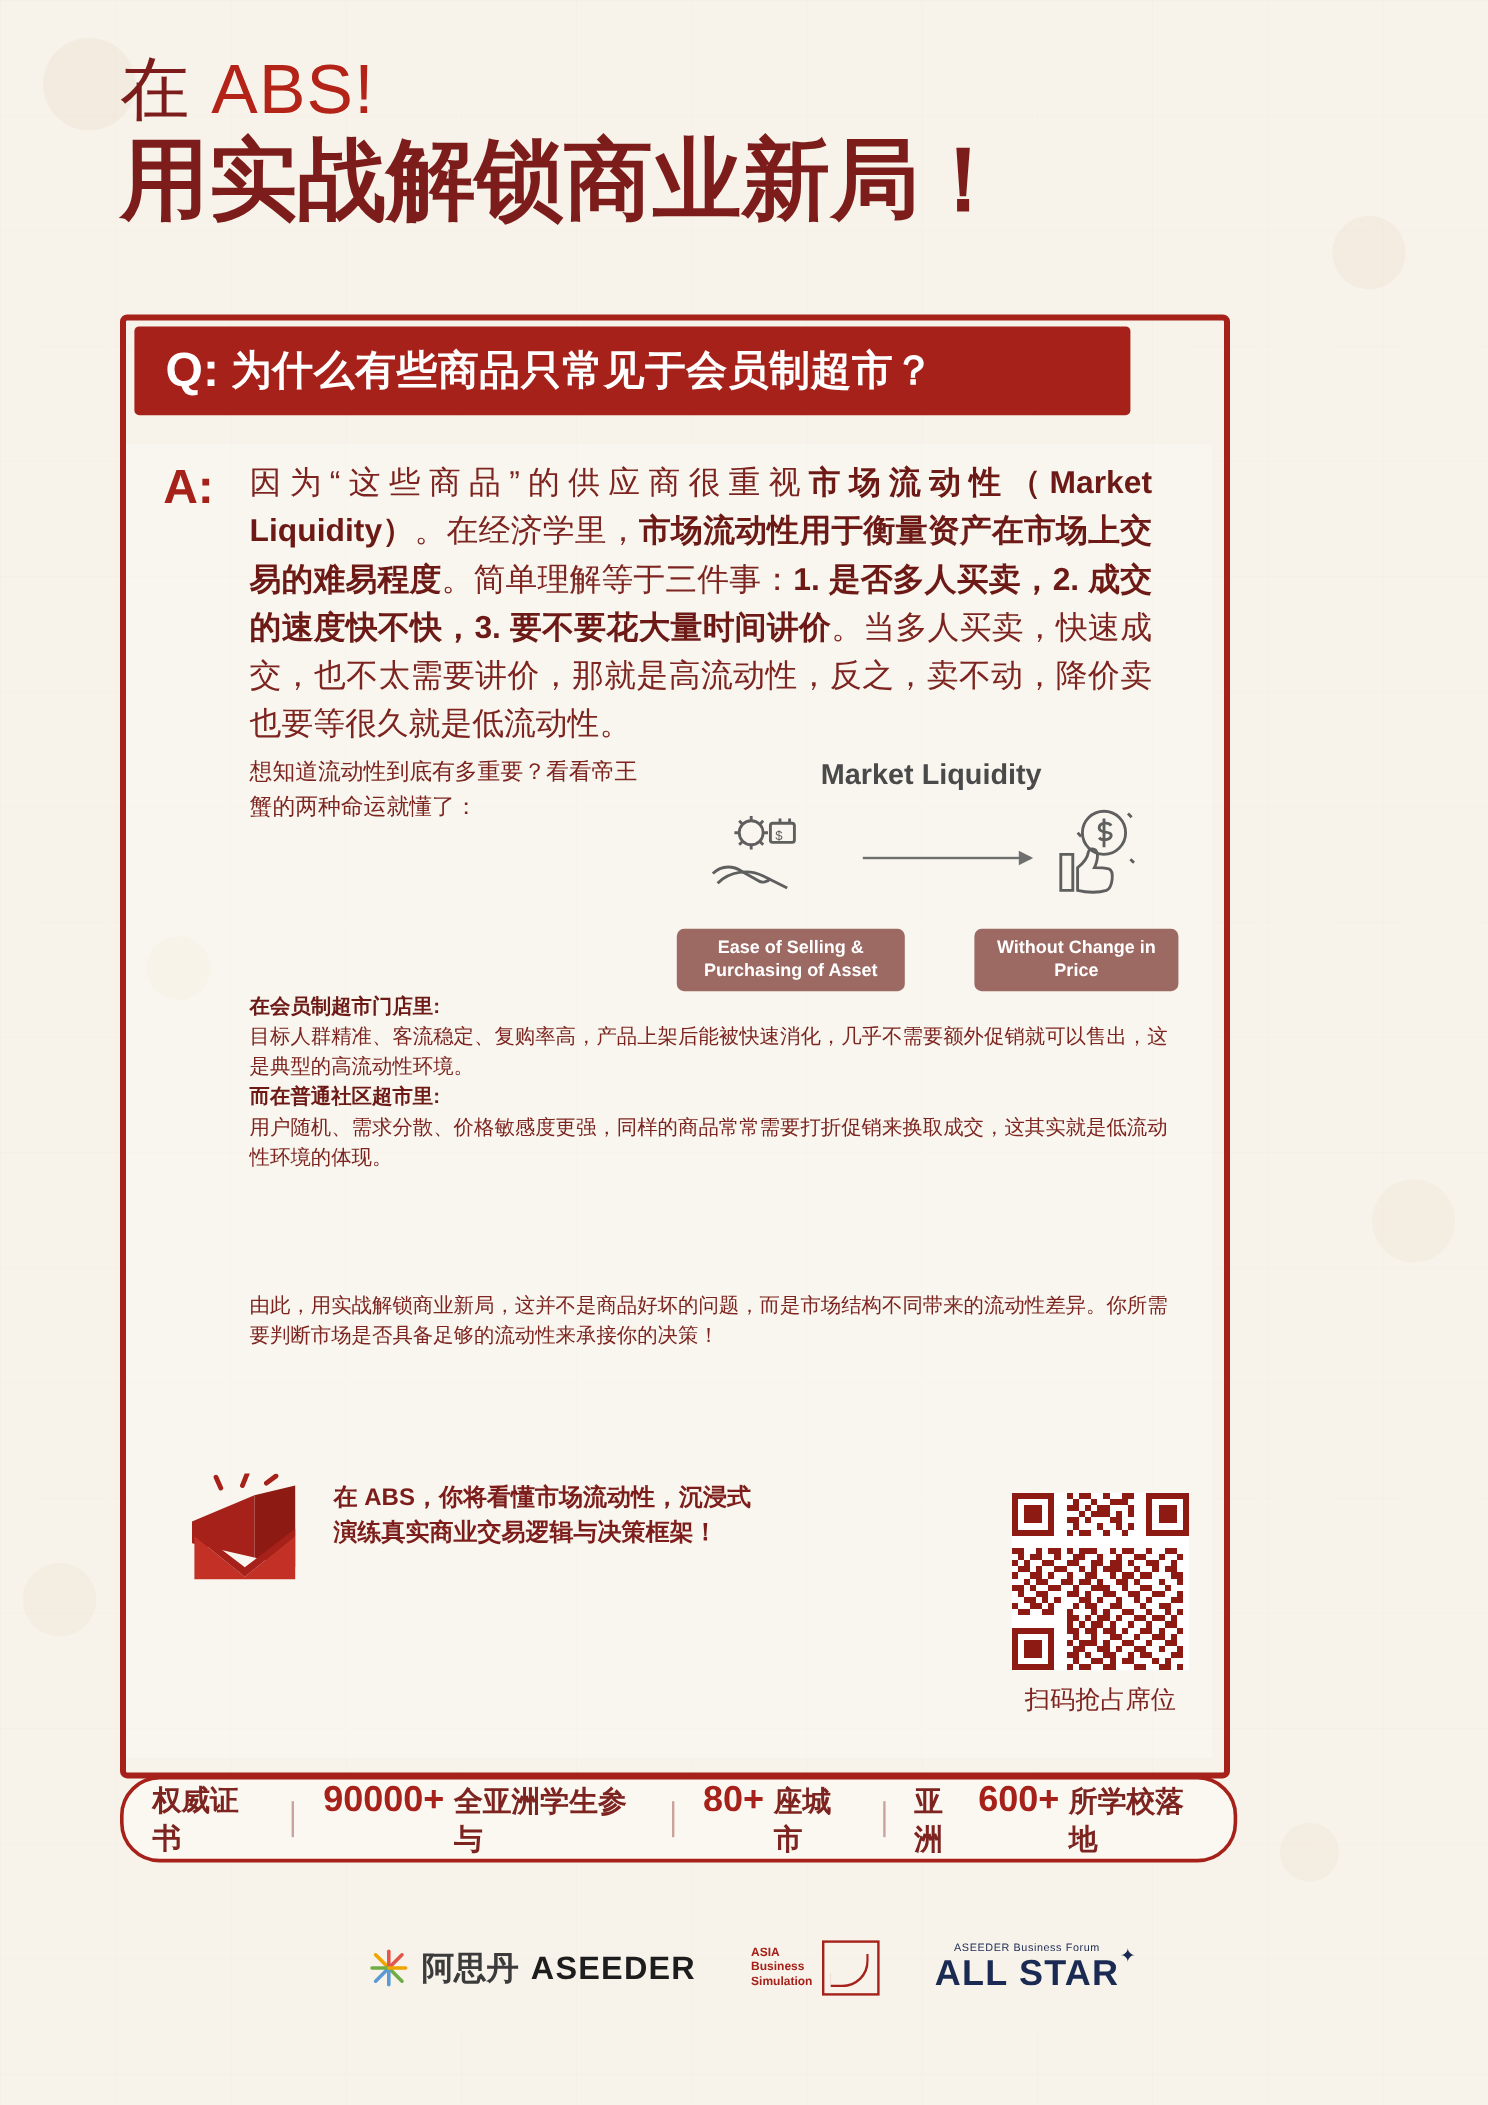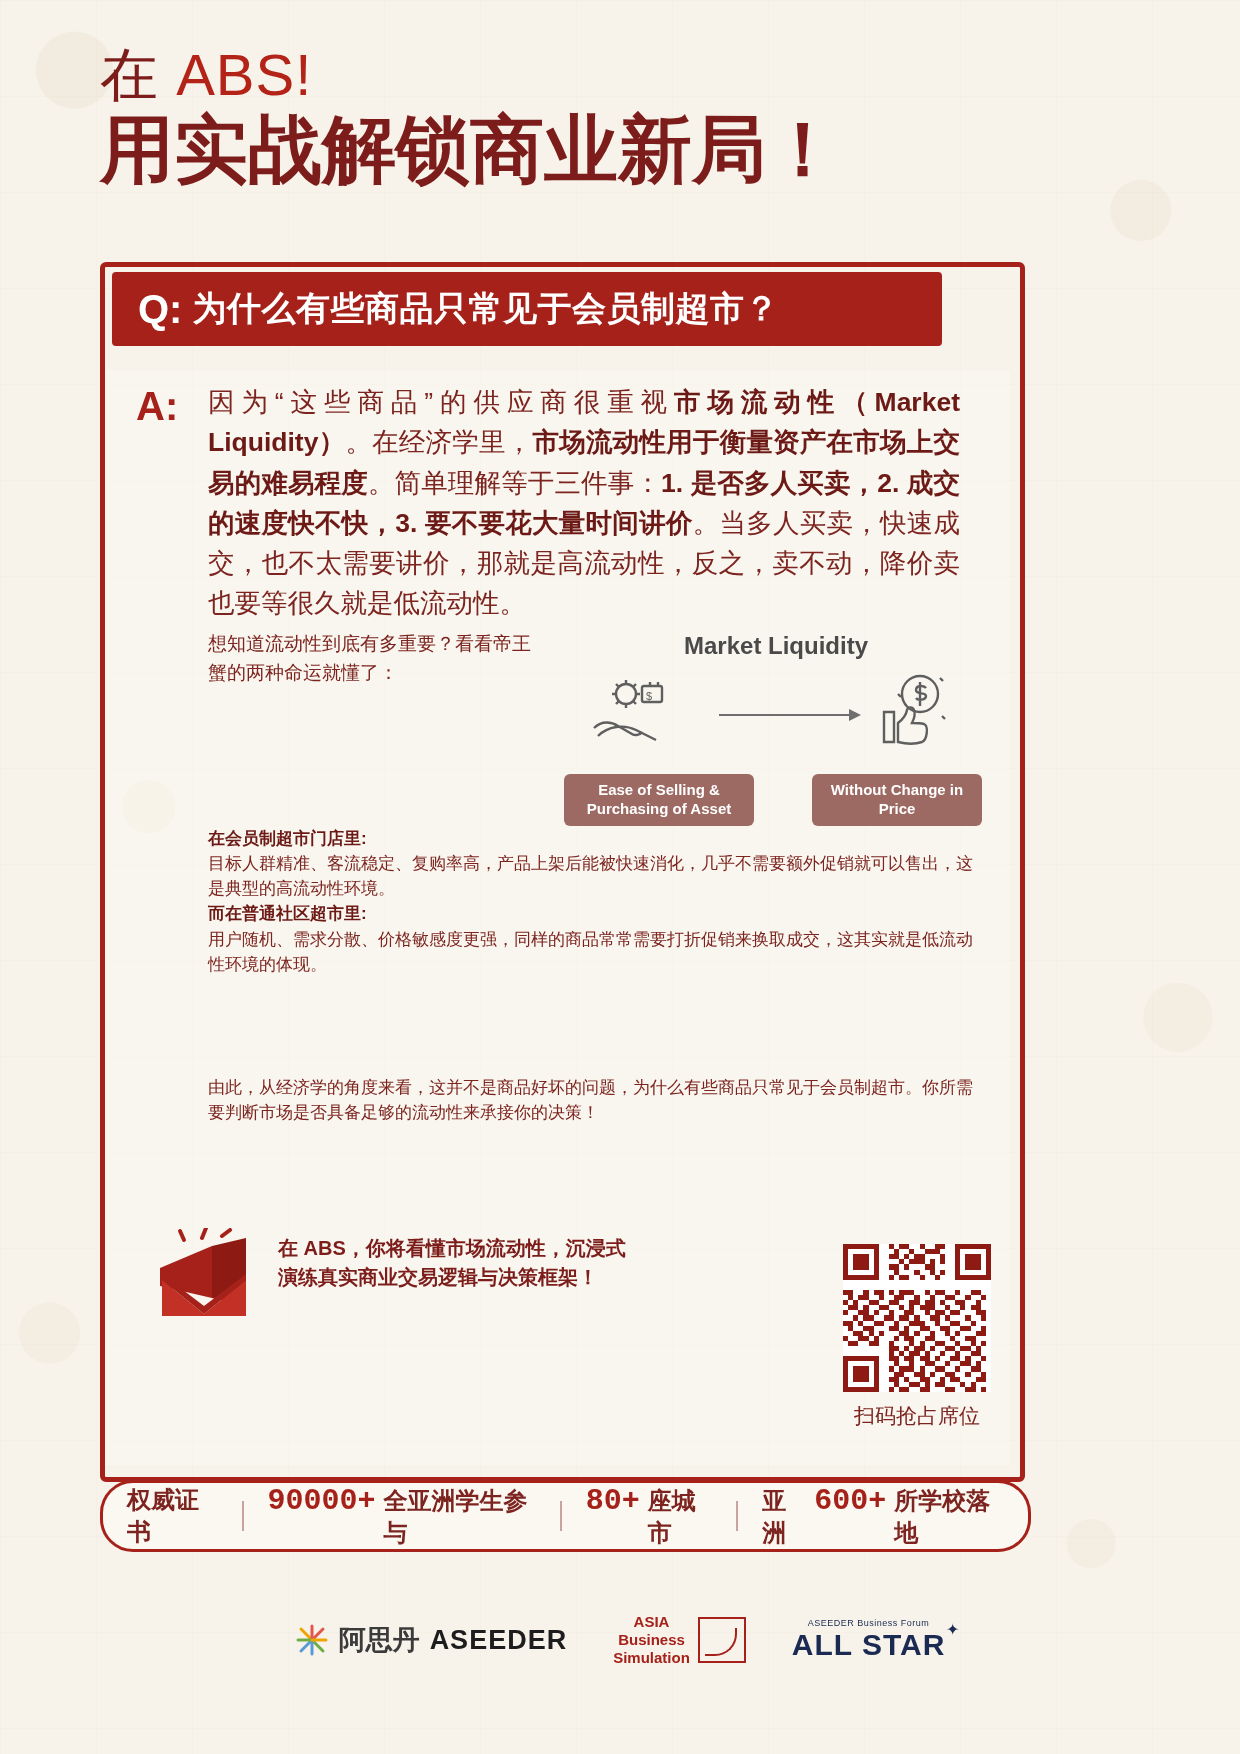--- a/index.html
+++ b/index.html
@@ -140,34 +140,34 @@
   .stats{
     position:absolute;left:100px;top:1480px;width:925px;height:66px;
     border:3px solid #a62119;border-radius:33px;z-index:6;
     display:flex;align-items:center;justify-content:center;
     background:#fbf8f1;
   }
   .stat{
     display:flex;align-items:baseline;gap:8px;padding:12px 24px;
     font-size:24px;color:#7d2420;font-weight:bold;
   }
-  .stat .num{color:#a62119;font-size:30px;font-weight:bold;font-family:Liberation Mono, monospace;}
+  .stat .num{color:#a62119;font-size:30px;font-weight:bold;}
   .divider{width:2px;height:30px;background:#c9a39c;}
 
   
   .footer{
     position:absolute;left:0;top:1580px;width:1240px;height:120px;z-index:6;
     display:flex;align-items:center;justify-content:center;gap:46px;
   }
   .logo{display:flex;align-items:center;gap:10px;}
   .logo-aseeder .mark{width:34px;height:34px;position:relative;}
   .logo-aseeder .cn{font-size:27px;font-weight:bold;color:#3b3b3b;}
   .logo-aseeder .en{font-size:27px;font-weight:bold;color:#1d1d1d;letter-spacing:1px;}
   .logo-abs{display:flex;align-items:center;gap:8px;}
-  .logo-abs .words{font-size:15px;line-height:1.2;color:#a62119;font-weight:bold;text-align:center;}
+  .logo-abs .words{font-size:10px;line-height:1.2;color:#a62119;font-weight:bold;text-align:left;}
   .logo-abs .box{width:44px;height:42px;border:2px solid #a62119;position:relative;}
   .logo-abs .box:after{
     content:"";position:absolute;left:5px;bottom:5px;width:30px;height:26px;
     border-bottom:2px solid #a62119;border-right:2px solid #a62119;
     border-radius:0 0 22px 0;
   }
   .logo-allstar{text-align:center;color:#1b2a52;position:relative;}
   .logo-allstar .sub{font-size:9px;letter-spacing:.5px;}
   .logo-allstar .main{font-size:30px;font-weight:bold;letter-spacing:1px;}
   .sparkle{position:absolute;right:-14px;top:2px;color:#1b2a52;font-size:16px;}
@@ -231,21 +231,21 @@
         </g>
       </svg>
     </div>
 
     <div class="pill pill-1">Ease of Selling &amp; Purchasing of Asset</div>
     <div class="pill pill-2">Without Change in Price</div>
   </div>
 </div>
 
 <div class="sec sec-1"><b>在会员制超市门店里:</b><br>目标人群精准、客流稳定、复购率高，产品上架后能被快速消化，几乎不需要额外促销就可以售出，这是典型的高流动性环境。<br><b>而在普通社区超市里:</b><br>用户随机、需求分散、价格敏感度更强，同样的商品常常需要打折促销来换取成交，这其实就是低流动性环境的体现。</div>
-<div class="sec sec-2">由此，从经济学的角度来看，这并不是商品好坏的问题，为什么有些商品只常见于会员制超市。你所需要判断市场是否具备足够的流动性来承接你的决策！</div>
+<div class="sec sec-2">由此，用实战解锁商业新局，这并不是商品好坏的问题，而是市场结构不同带来的流动性差异。你所需要判断市场是否具备足够的流动性来承接你的决策！</div>
 
 <div class="cta">
   <div class="megaphone">
     <svg viewBox="0 0 110 96" width="110" height="96">
       <path d="M10 40 L62 18 L62 70 L10 58 Z" fill="#a62119"></path>
       <path d="M62 18 L96 10 L96 78 L62 70 Z" fill="#8e1a14"></path>
       <path d="M12 52 L54 86 L96 52 L96 88 L12 88 Z" fill="#c23026"></path>
       <path d="M12 52 L54 86 L96 52 L96 46 L54 78 L12 46 Z" fill="#a62119"></path>
       <g stroke="#a62119" stroke-width="4" stroke-linecap="round">
         <path d="M52 10 L56 0"></path>

